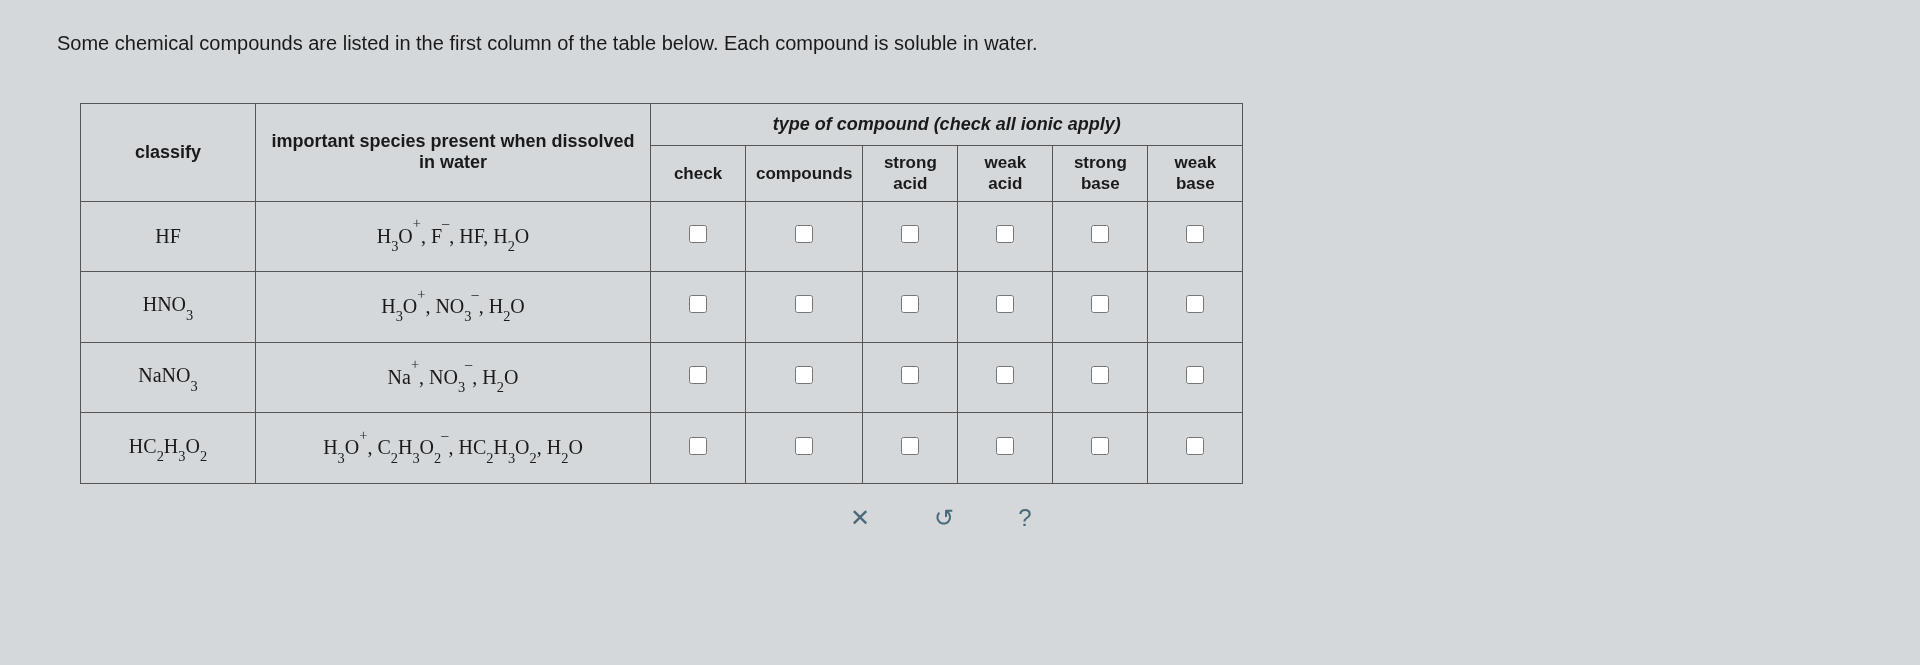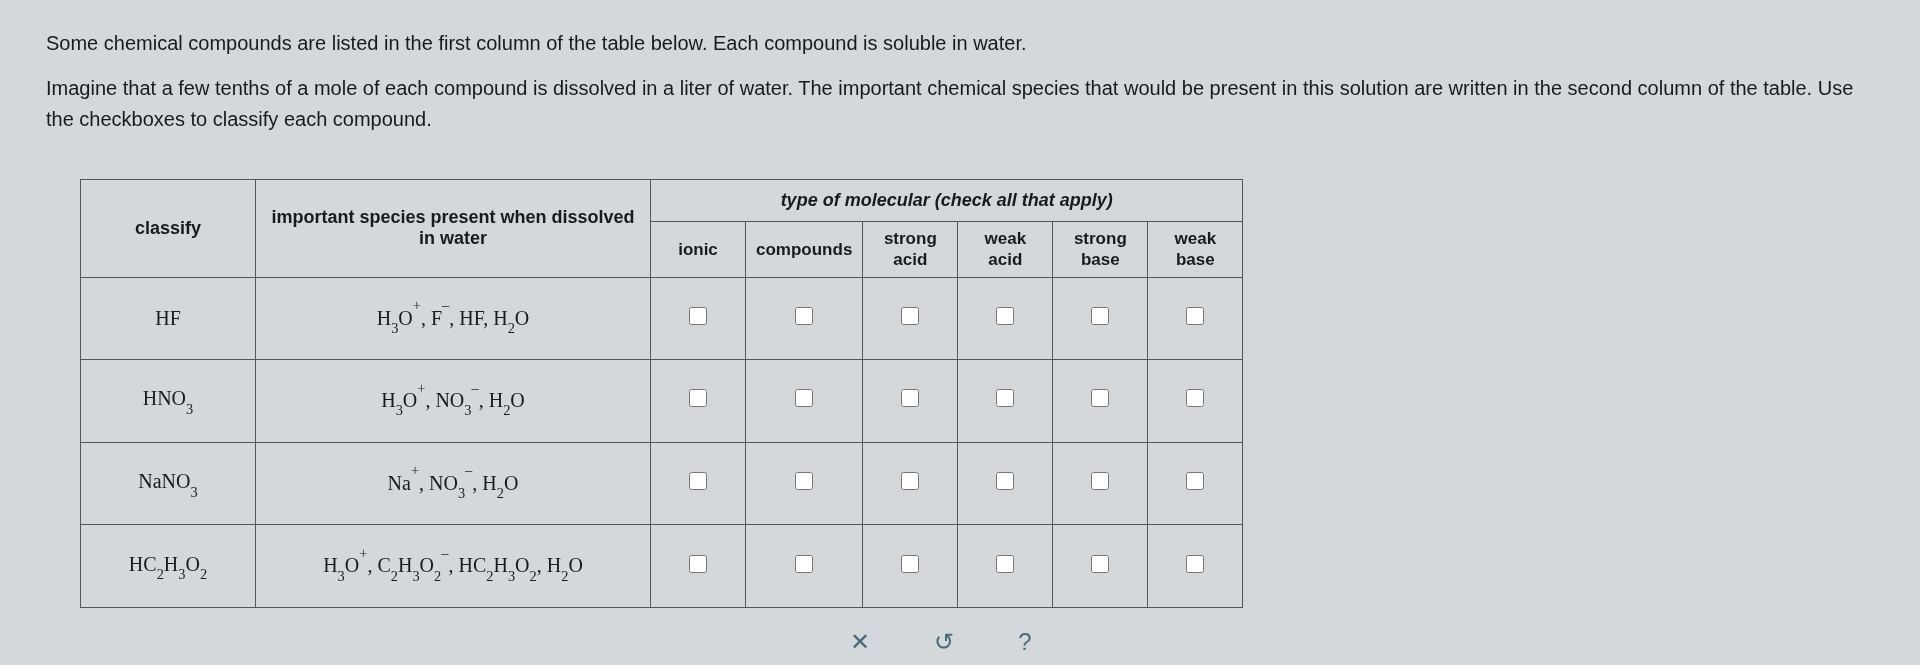--- a/index.html
+++ b/index.html
@@ -10,42 +10,42 @@
     color: #1a1a1a;
     width: 1920px;
     height: 665px;
     overflow: hidden;
   }
   .instructions {
     padding: 28px 42px 10px 42px;
     font-size: 20px;
     line-height: 1.55;
   }
-  .instructions p { margin: 0 0 14px 4px; }
+  .instructions p { margin: 0 0 14px 15px; }
   .table-wrap {
     padding: 20px 0 0 80px;
   }
   table.compound-table {
     border-collapse: collapse;
     background: #d4d8db;
   }
   table.compound-table th, table.compound-table td {
     border: 1.5px solid #555;
     background: #d4d8db;
   }
   th {
     font-weight: bold;
     font-size: 18px;
     padding: 10px 12px;
     text-align: center;
   }
   th.small { font-size: 17px; line-height: 1.25; padding: 6px 10px;}
   td {
     font-size: 20px;
-    padding: 26px 12px;
+    padding: 20px 12px;
     text-align: center;
     font-family: "Times New Roman", serif;
   }
   td.checkbox-cell { padding: 14px 18px; }
   .type-header-italic { font-style: italic; font-weight: bold; }
   .col-compound { width: 150px; }
   .col-species  { width: 370px; text-align: center; }
   .col-cb { width: 74px; }
 
   sub { font-size: 0.72em; position: relative; top: 0.25em; }
@@ -66,37 +66,36 @@
     font-size: 24px;
     color: #4a6a7a;
   }
   .footer-icons span { cursor: pointer; user-select: none; }
 </style>
 </head>
 <body>
 
 <div class="instructions">
   <p>Some chemical compounds are listed in the first column of the table below. Each compound is soluble in water.</p>
-  <p>Imagine that a few tenths of a mole of each compound is dissolved in a liter of water. The important chemical species that would be present in this solution are written in the second column of the table. Use the checkboxes to classify each compound.</p>
 </div>
 
 <div class="table-wrap">
   <table class="compound-table">
     <thead>
       <tr>
         <th rowspan="2" class="col-compound">classify</th>
         <th rowspan="2" class="col-species">important species present when dissolved in water</th>
         <th colspan="6">
           <span>
-            <span class="type-header-italic">type of molecular (check all that apply)</span>
+            <span class="type-header-italic">type of compound (check all ionic apply)</span>
           </span>
         </th>
       </tr>
       <tr>
-        <th class="small col-cb">ionic</th>
+        <th class="small col-cb">check</th>
         <th class="small col-cb">compounds</th>
         <th class="small col-cb">
           <span>strong</span><br>
           <span>acid</span>
         </th>
         <th class="small col-cb">
           <span>weak</span><br>
           <span>acid</span>
         </th>
         <th class="small col-cb">

